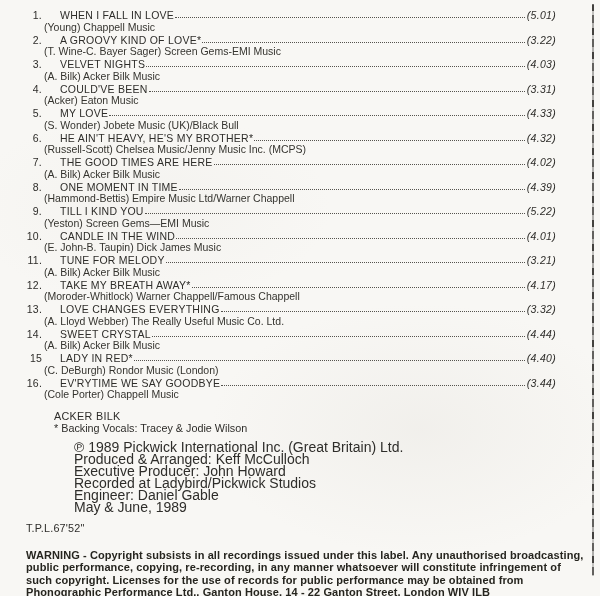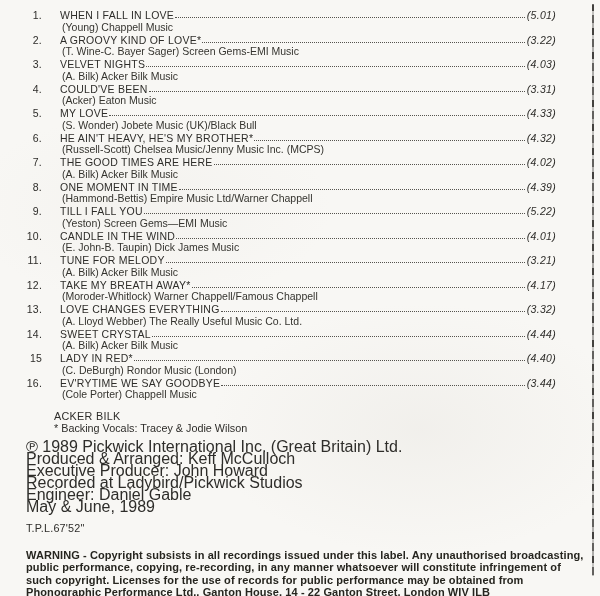--- a/index.html
+++ b/index.html
@@ -46,25 +46,25 @@
     letter-spacing:0.2px;
   }
   .ttitle{white-space:nowrap;letter-spacing:0.25px;}
   .leader{
     flex:1 1 auto;min-width:8px;
     border-bottom:1.4px dotted #55534e;
     margin:0 2px 2.5px 1px;
     transform:translateY(-1px);
   }
   .ttime{font-style:italic;white-space:nowrap;letter-spacing:0.3px;}
-  .tcredit{margin-left:36px;color:#35342f;}
+  .tcredit{margin-left:18px;color:#35342f;}
   .footer{width:566px;}
   .artist-block{margin-top:9px;line-height:12px;font-size:10.8px;margin-left:28px;}
   .artist{letter-spacing:0.3px;}
-  .credits{margin-top:7px;line-height:12px;font-size:16px;}
+  .credits{margin-top:7px;line-height:12px;font-size:14px;margin-left:48px;}
   .tpl{margin-top:9px;line-height:12px;font-size:10.8px;letter-spacing:0.2px;}
   .warning{
     margin:15px 0 0 0;
     width:563px;
     font-size:11px;
     font-weight:bold;
     line-height:12.6px;
     letter-spacing:0.1px;
     color:var(--warning-ink,#26251f);
   }
@@ -153,21 +153,21 @@
         <span class="ttitle">ONE MOMENT IN TIME</span>
         <span class="leader"></span>
         <span class="ttime">(4.39)</span>
       </div>
       <div class="tcredit">(Hammond-Bettis) Empire Music Ltd/Warner Chappell</div>
     </li>
 
     <li class="track">
       <div class="trow">
         <span class="tnum">9.</span>
-        <span class="ttitle">TILL I FALL YOU</span>
+        <span class="ttitle">TILL I KIND YOU</span>
         <span class="leader"></span>
         <span class="ttime">(5.22)</span>
       </div>
       <div class="tcredit">(Yeston) Screen Gems—EMI Music</div>
     </li>
 
     <li class="track">
       <div class="trow">
         <span class="tnum">10.</span>
         <span class="ttitle">CANDLE IN THE WIND</span>

